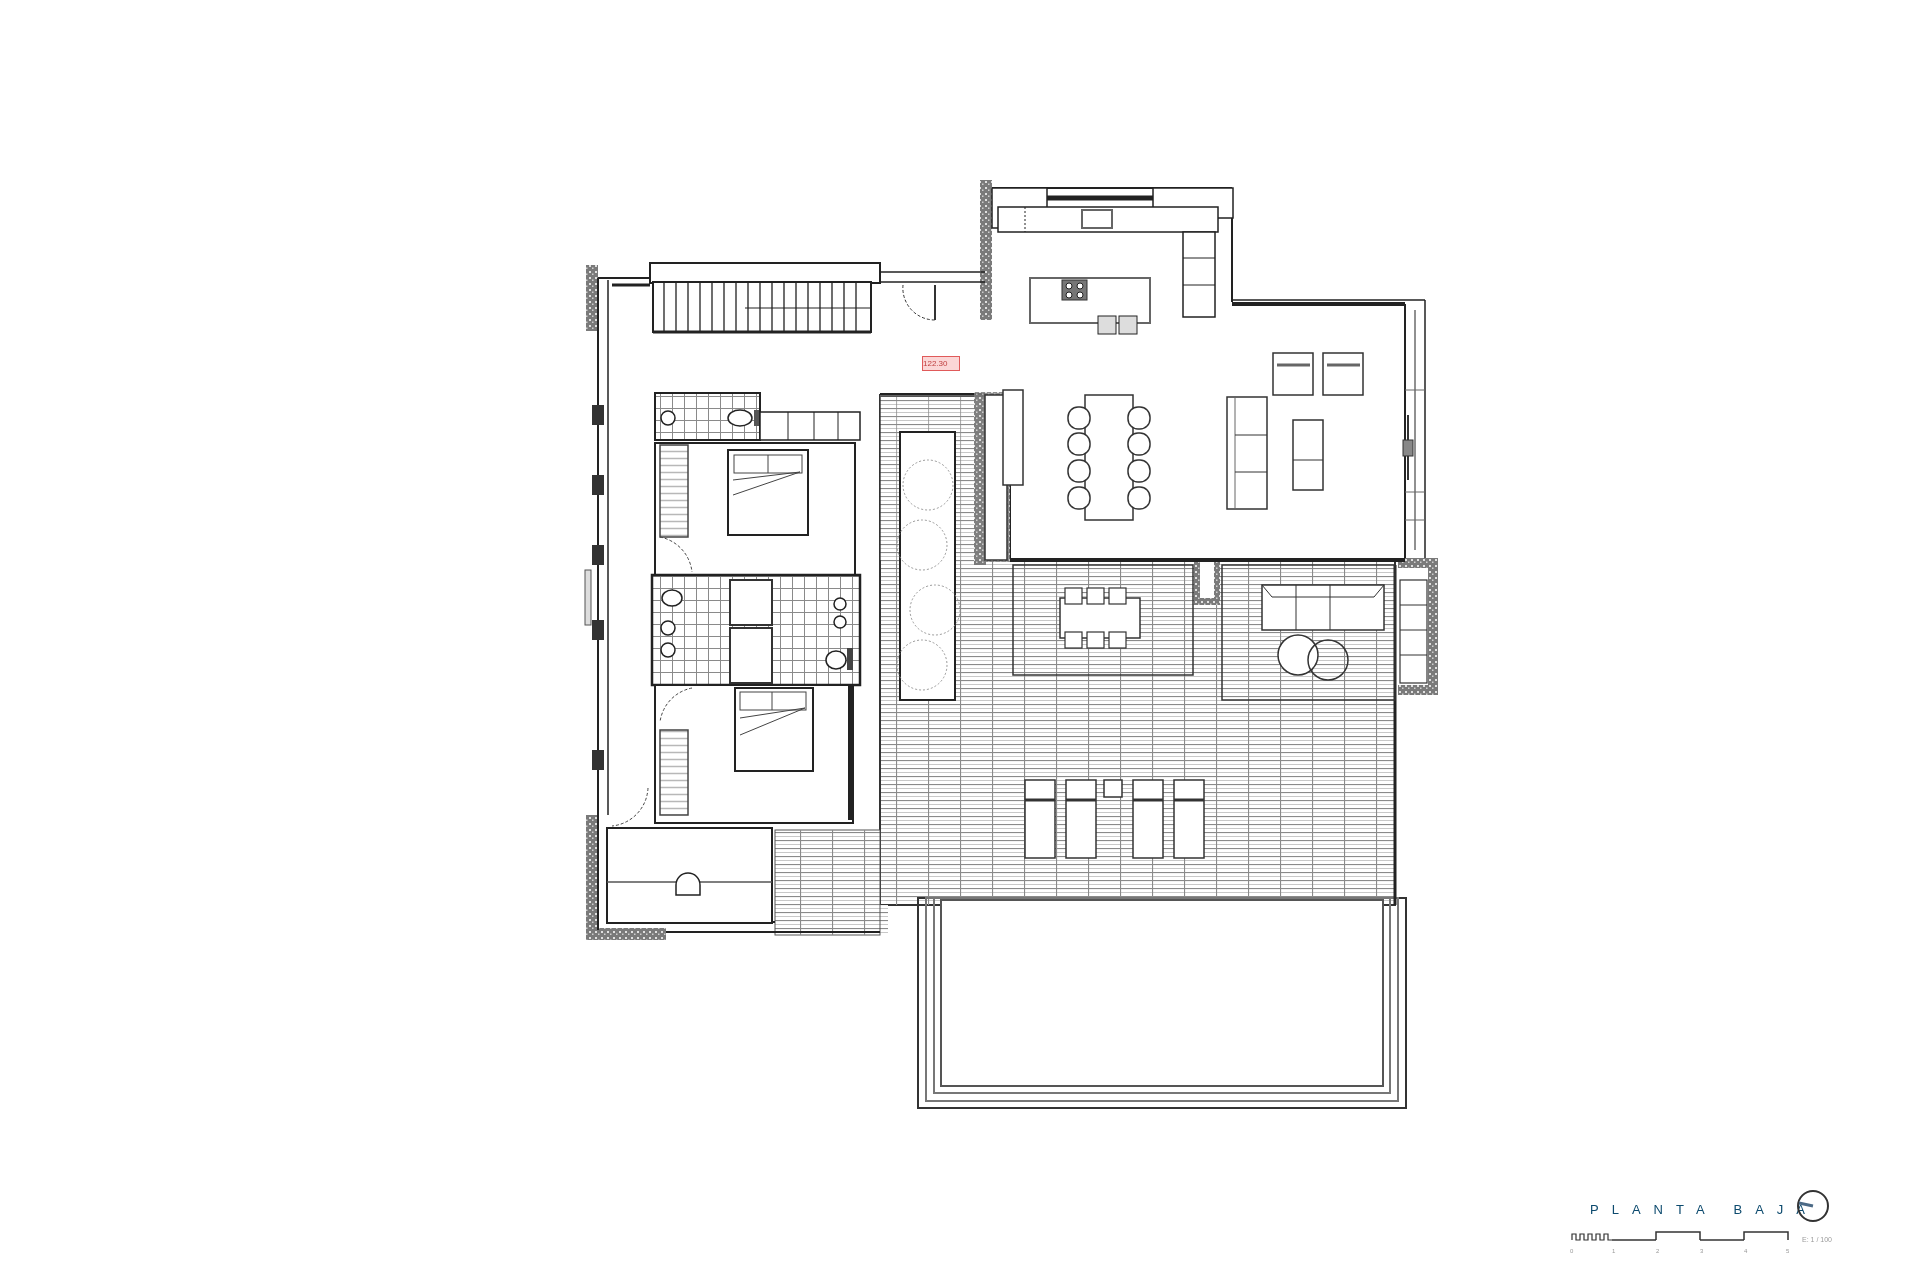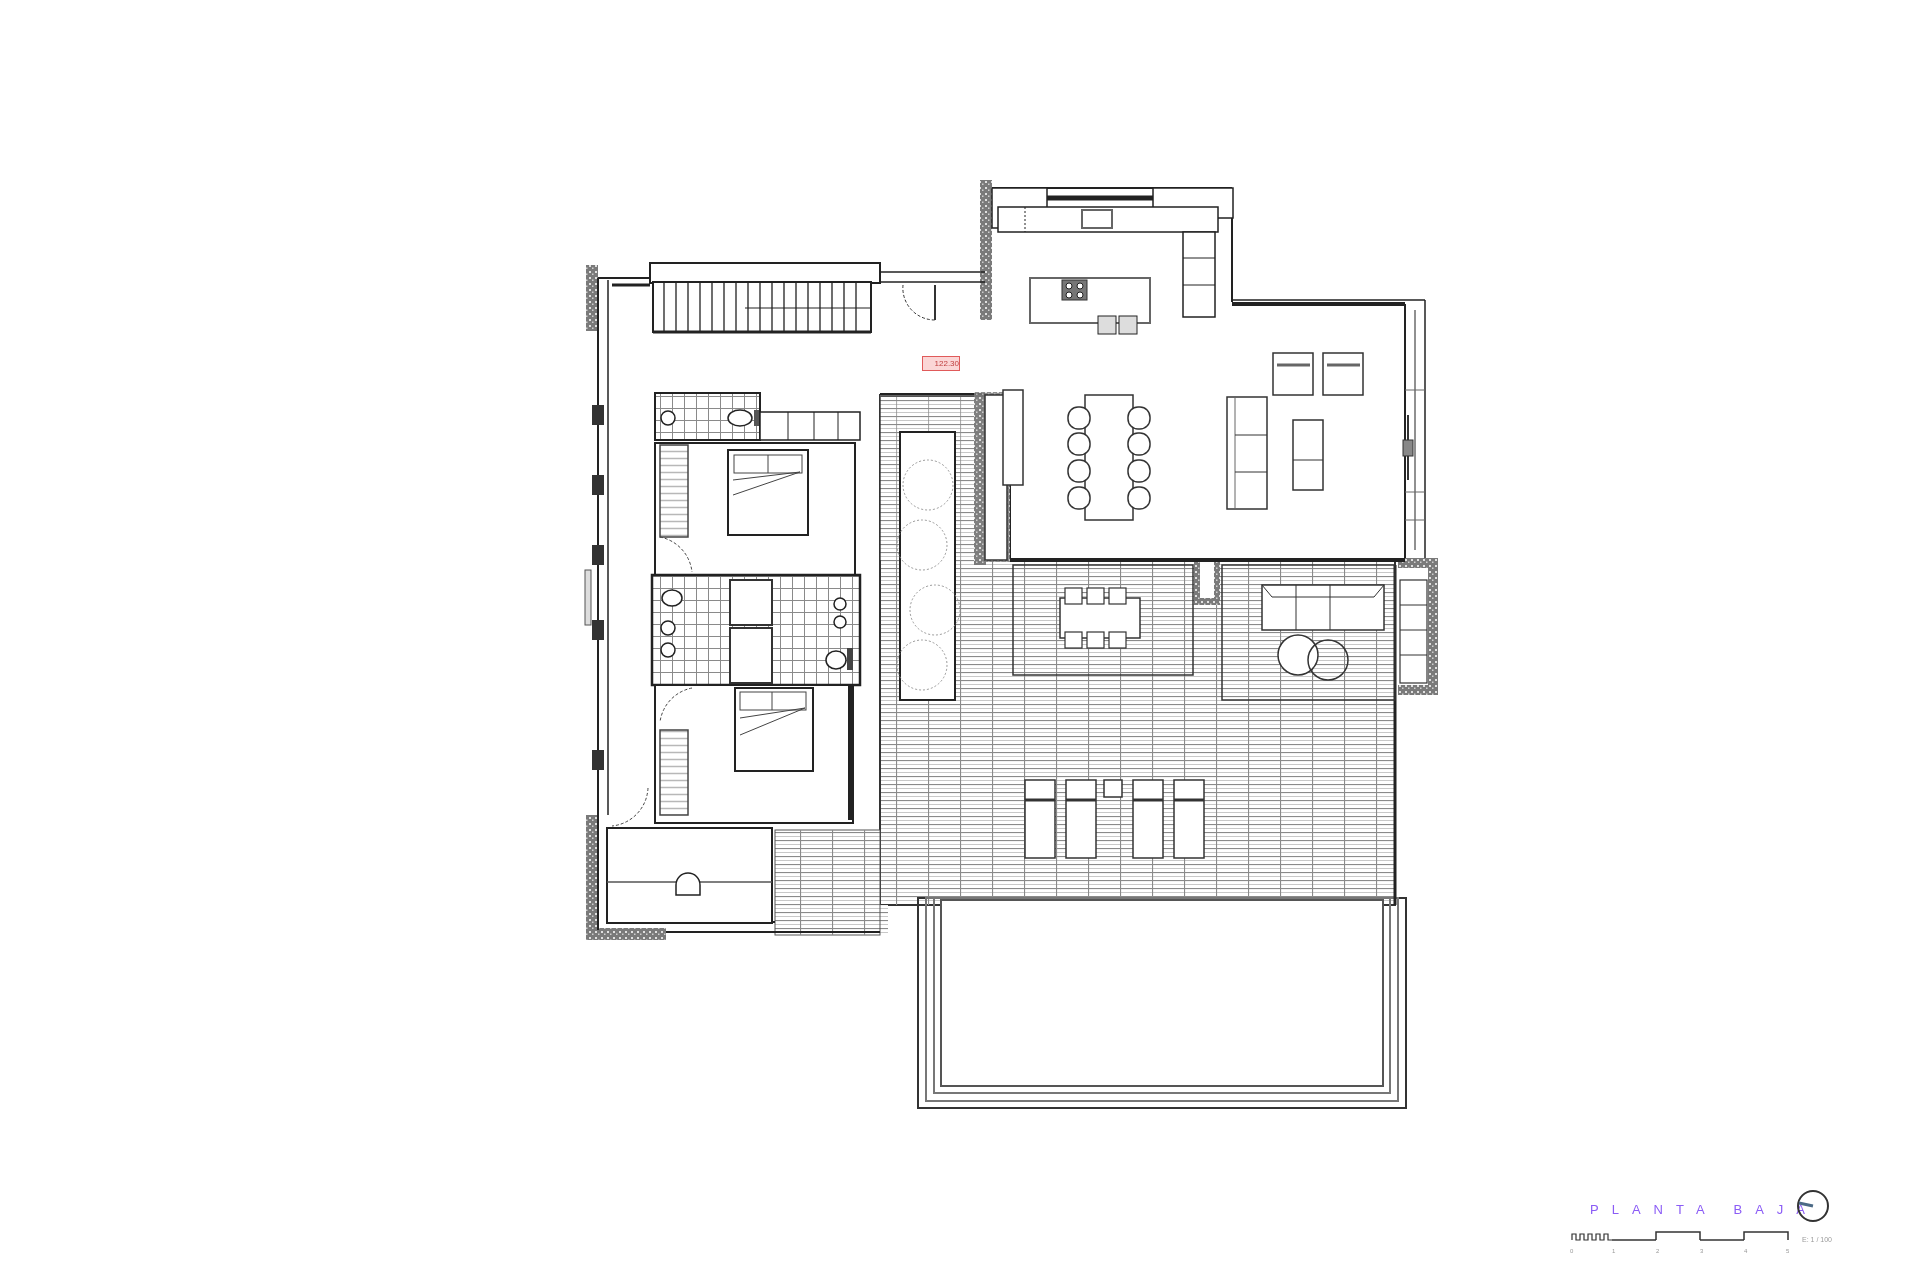--- a/index.html
+++ b/index.html
@@ -1,22 +1,22 @@
 <!DOCTYPE html>
 <html><head>
 <meta charset="utf-8">
 <style>
   html, body { margin:0; padding:0; background:#ffffff; }
   body { width:1920px; height:1280px; position:relative; overflow:hidden; font-family:"Liberation Sans", sans-serif; }
   #plan { position:absolute; left:0; top:0; width:1920px; height:1280px; }
   .title-block { position:absolute; left:1570px; top:1188px; width:300px; height:80px; }
-  .plan-title { position:absolute; left:20px; top:14px; font-size:13px; letter-spacing:13px; color:#8b5cf6; white-space:nowrap; }
+  .plan-title { position:absolute; left:20px; top:14px; font-size:13px; letter-spacing:13px; color:#0c4a6e; white-space:nowrap; }
   .scale-text { position:absolute; left:232px; top:48px; font-size:7px; color:#9a9a9a; white-space:nowrap; }
   .scale-num { position:absolute; top:60px; font-size:6px; color:#999; }
-  .area-label { position:absolute; left:922px; top:356px; width:36px; height:13px; border:1px solid #e05a5a; background:#fbd6d6; font-size:8px; color:#c04040; text-align:right; line-height:13px; }
+  .area-label { position:absolute; left:922px; top:356px; width:36px; height:13px; border:1px solid #e05a5a; background:#fbd6d6; font-size:8px; color:#c04040; text-align:left; line-height:13px; }
 </style>
 </head>
 <body>
 
 <svg id="plan" viewBox="0 0 1920 1280" xmlns="http://www.w3.org/2000/svg">
   <defs>
     <pattern id="deck" width="12" height="8" patternUnits="userSpaceOnUse">
       <rect width="12" height="8" fill="#ffffff"></rect>
       <line x1="0" y1="0.5" x2="12" y2="0.5" stroke="#8a8a8a" stroke-width="1.2"></line>
       <line x1="0" y1="4.5" x2="12" y2="4.5" stroke="#c8c8c8" stroke-width="1"></line>

